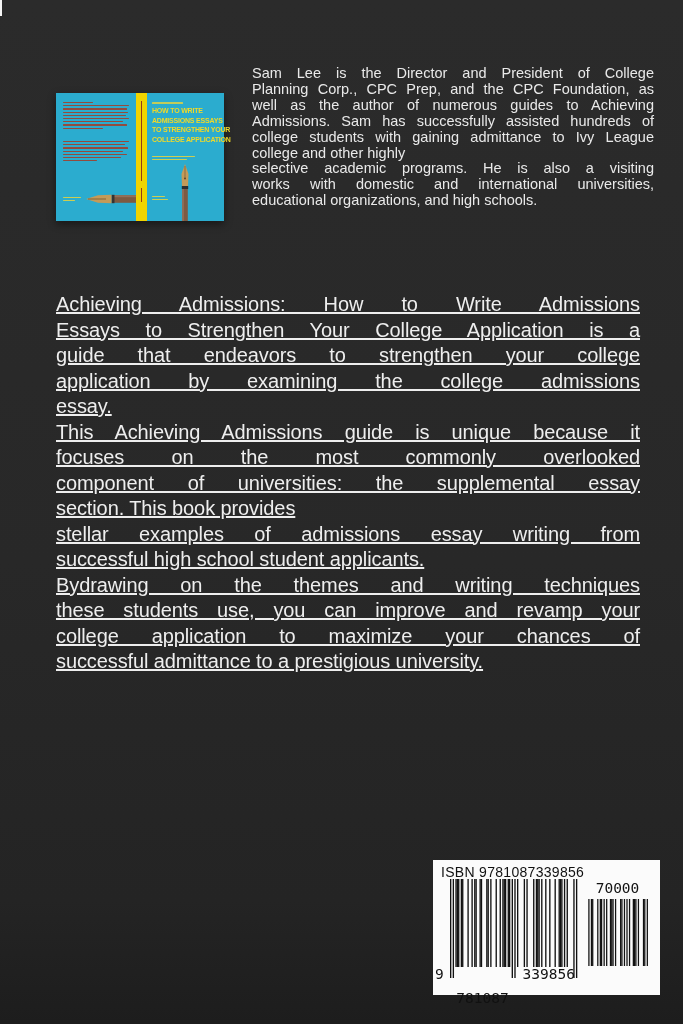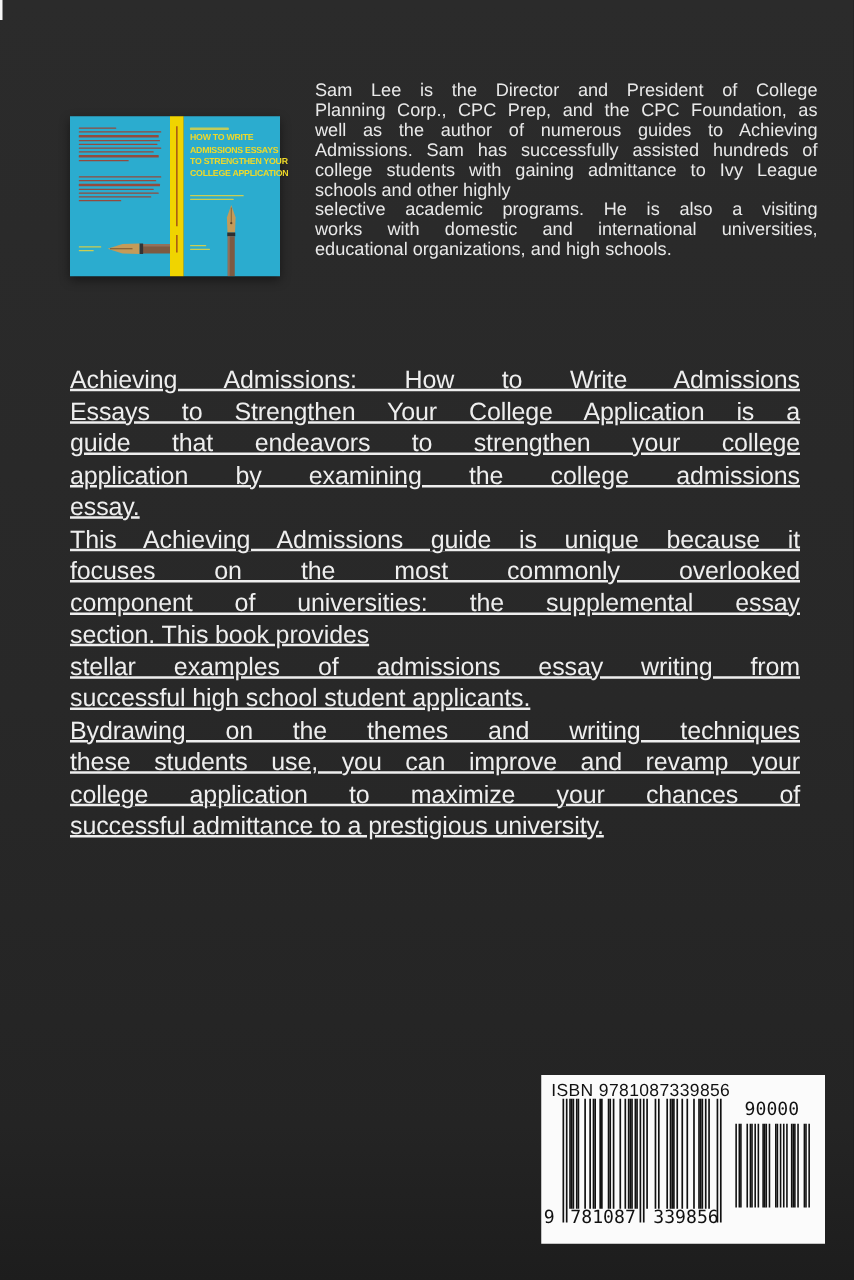--- a/index.html
+++ b/index.html
@@ -35,21 +35,21 @@
   .jline{text-align:justify;text-align-last:justify;}
   .jline.noj{text-align-last:left;}
 
   
   .bcbox{position:absolute;left:433px;top:860px;width:227px;height:135px;background:#fbfbfb;}
   .bcbox .isbn{position:absolute;left:8px;top:4px;width:150px;text-align:left;
                color:#111;font-size:14px;letter-spacing:.3px;}
   .bcbox svg{position:absolute;left:0;top:0;}
   .bcd{position:absolute;top:106px;color:#111;font-family:"DejaVu Sans Mono",monospace;font-size:14.5px;}
   .d9{left:2px;width:14px;text-align:left;}
-  .dg1{left:21px;width:57px;text-align:center;}
+  .dg1{left:21px;width:57px;text-align:center;margin-top:24px;}
   .dg2{left:85px;width:57px;text-align:right;}
   .supnum{position:absolute;left:154px;top:20px;width:61px;text-align:center;
           color:#111;font-family:"DejaVu Sans Mono",monospace;font-size:14.5px;}
 </style>
 </head>
 <body>
 
 <div class="cover">
   <div class="edge"></div>
 
@@ -121,21 +121,21 @@
     </div>
   </div>
 
   <div class="bio">
 
   <div class="jline">Sam Lee is the Director and President of College</div>
       <div class="jline">Planning Corp., CPC Prep, and the CPC Foundation, as</div>
       <div class="jline">well as the author of numerous guides to Achieving</div>
       <div class="jline">Admissions. Sam has successfully assisted hundreds of</div>
       <div class="jline">college students with gaining admittance to Ivy League</div>
-      <div class="jline noj">schools and other highly</div>
+      <div class="jline noj">college and other highly</div>
       <div class="jline">selective academic programs. He is also a visiting</div>
       <div class="jline">works with domestic and international universities,</div>
       <div class="jline noj">educational organizations, and high schools.</div>
     </div>
 
   <div class="desc">
 
   <div class="jline">Achieving Admissions: How to Write Admissions</div>
       <div class="jline">Essays to Strengthen Your College Application is a</div>
       <div class="jline">guide that endeavors to strengthen your college</div>
@@ -220,15 +220,15 @@
         <rect x="200.99" y="39" width="1.27" height="67" fill="#111"></rect>
         <rect x="202.26" y="39" width="1.27" height="67" fill="#111"></rect>
         <rect x="204.8" y="39" width="1.27" height="67" fill="#111"></rect>
         <rect x="209.88" y="39" width="1.27" height="67" fill="#111"></rect>
         <rect x="211.15" y="39" width="1.27" height="67" fill="#111"></rect>
         <rect x="213.69" y="39" width="1.27" height="67" fill="#111"></rect>
       </svg>
     <div class="bcd d9">9</div>
     <div class="bcd dg1">781087</div>
     <div class="bcd dg2">339856</div>
-    <div class="supnum">90000</div>
+    <div class="supnum">70000</div>
   </div>
 </div>
 
 </body></html>

